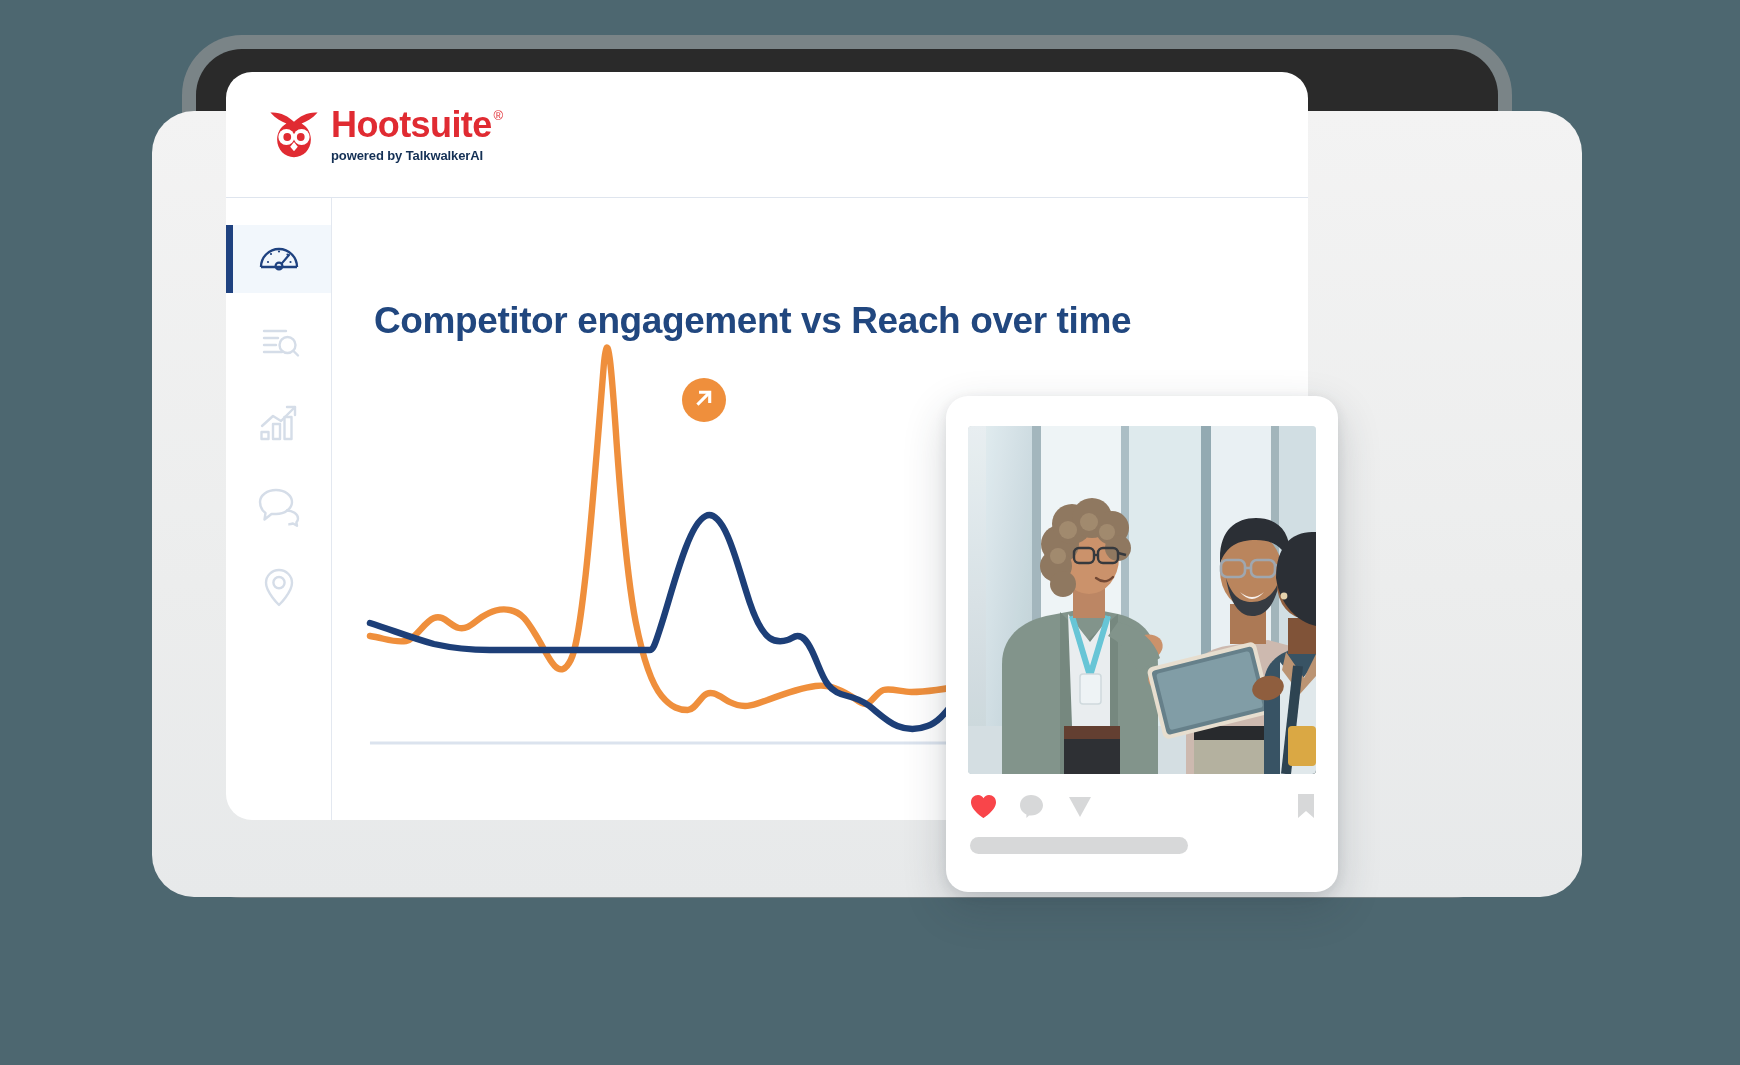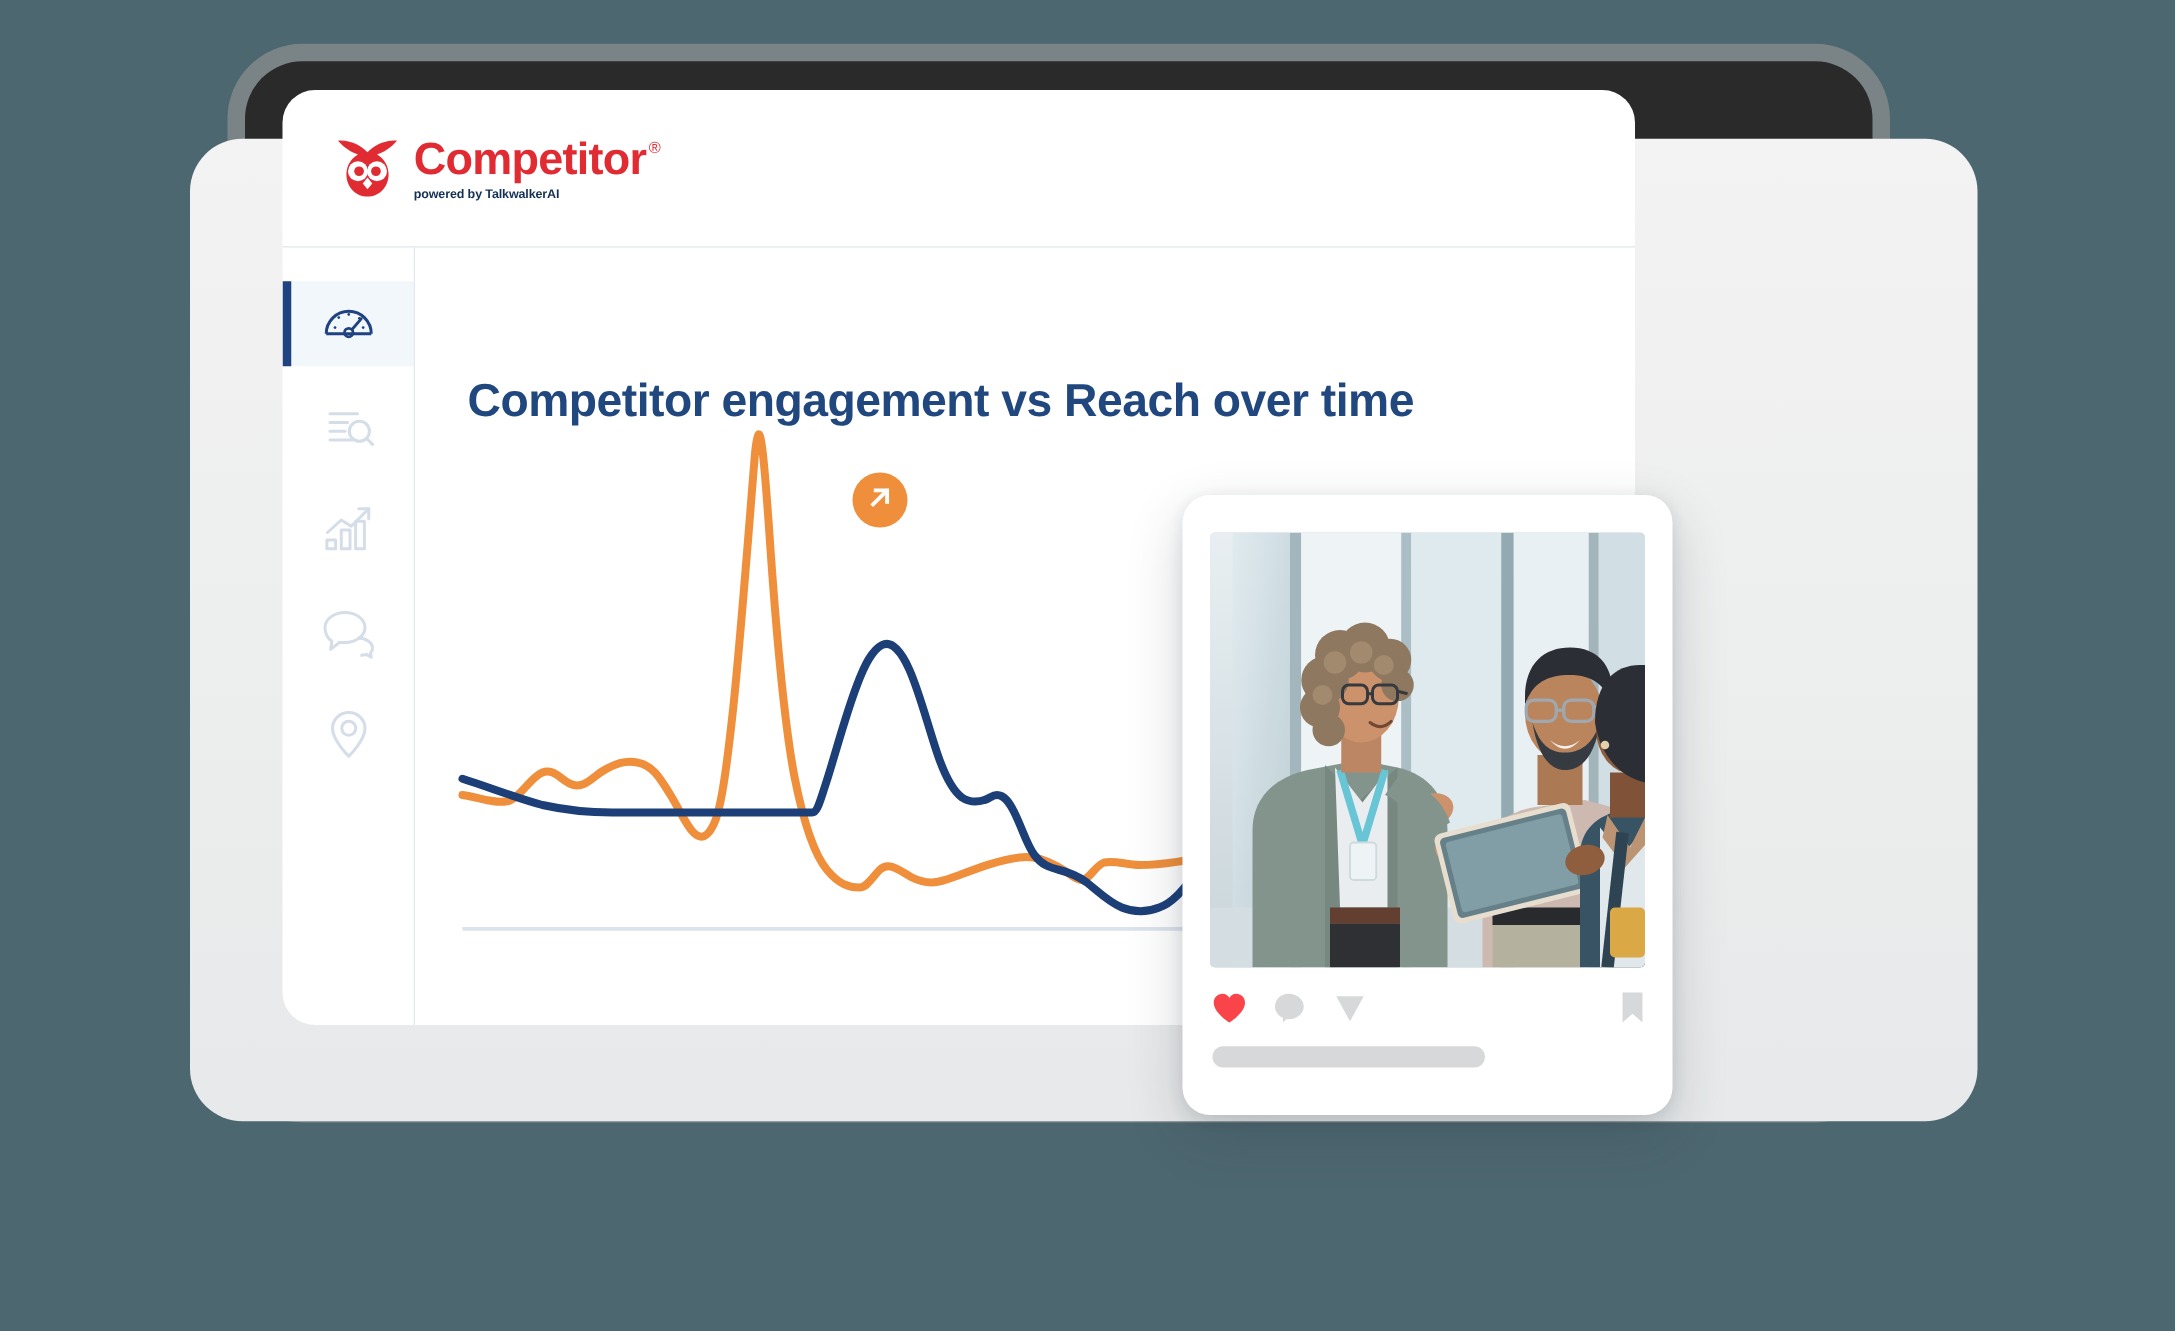--- a/index.html
+++ b/index.html
@@ -48,21 +48,21 @@
   .logo { display: flex; align-items: center; gap: 10px; }
   .owl-mark { width: 54px; height: 50px; flex: none; }
   .logo-text { display: flex; flex-direction: column; justify-content: center; }
   .wordmark {
     display: flex; align-items: flex-start;
     font-size: 36px; font-weight: 700; letter-spacing: -0.6px;
     color: #e02b32; line-height: 1;
   }
   .wordmark .reg { font-size: 13px; margin-left: 2px; margin-top: 2px; font-weight: 500; }
   .powered {
-    font-size: 10px; font-weight: 700; letter-spacing: -0.1px;
+    font-size: 13px; font-weight: 700; letter-spacing: -0.1px;
     color: #143055; margin-top: 5px;
   }
 
   .header-rule {
     position: absolute; left: 0; top: 125px;
     width: 100%; height: 1px; background: #dfe5ee;
   }
 
   
   .window-body {
@@ -159,21 +159,21 @@
             <path d="M4 3 C15 2 25 7 32 14 C39 7 49 2 60 3 C54 10 47 14 41 16 C48 20 52 27 52 35 C52 47 43 56 32 56 C21 56 12 47 12 35 C12 27 16 20 23 16 C17 14 10 10 4 3 Z" fill="#e02b32"></path>
             <circle cx="23" cy="32" r="9.5" fill="#ffffff"></circle>
             <circle cx="41" cy="32" r="9.5" fill="#ffffff"></circle>
             <circle cx="24" cy="32" r="4.6" fill="#e02b32"></circle>
             <circle cx="40" cy="32" r="4.6" fill="#e02b32"></circle>
             <path d="M32 38 L36.5 43.5 L32 49 L27.5 43.5 Z" fill="#ffffff"></path>
           </svg>
         </span>
         <span class="logo-text">
           <span class="wordmark">
-            <span>Competitor</span>
+            <span>Hootsuite</span>
             <span class="reg">®</span>
           </span>
           <span class="powered">powered by TalkwalkerAI</span>
         </span>
       </div>
     </div>
     <div class="header-rule"></div>
 
     <div class="window-body">
 

